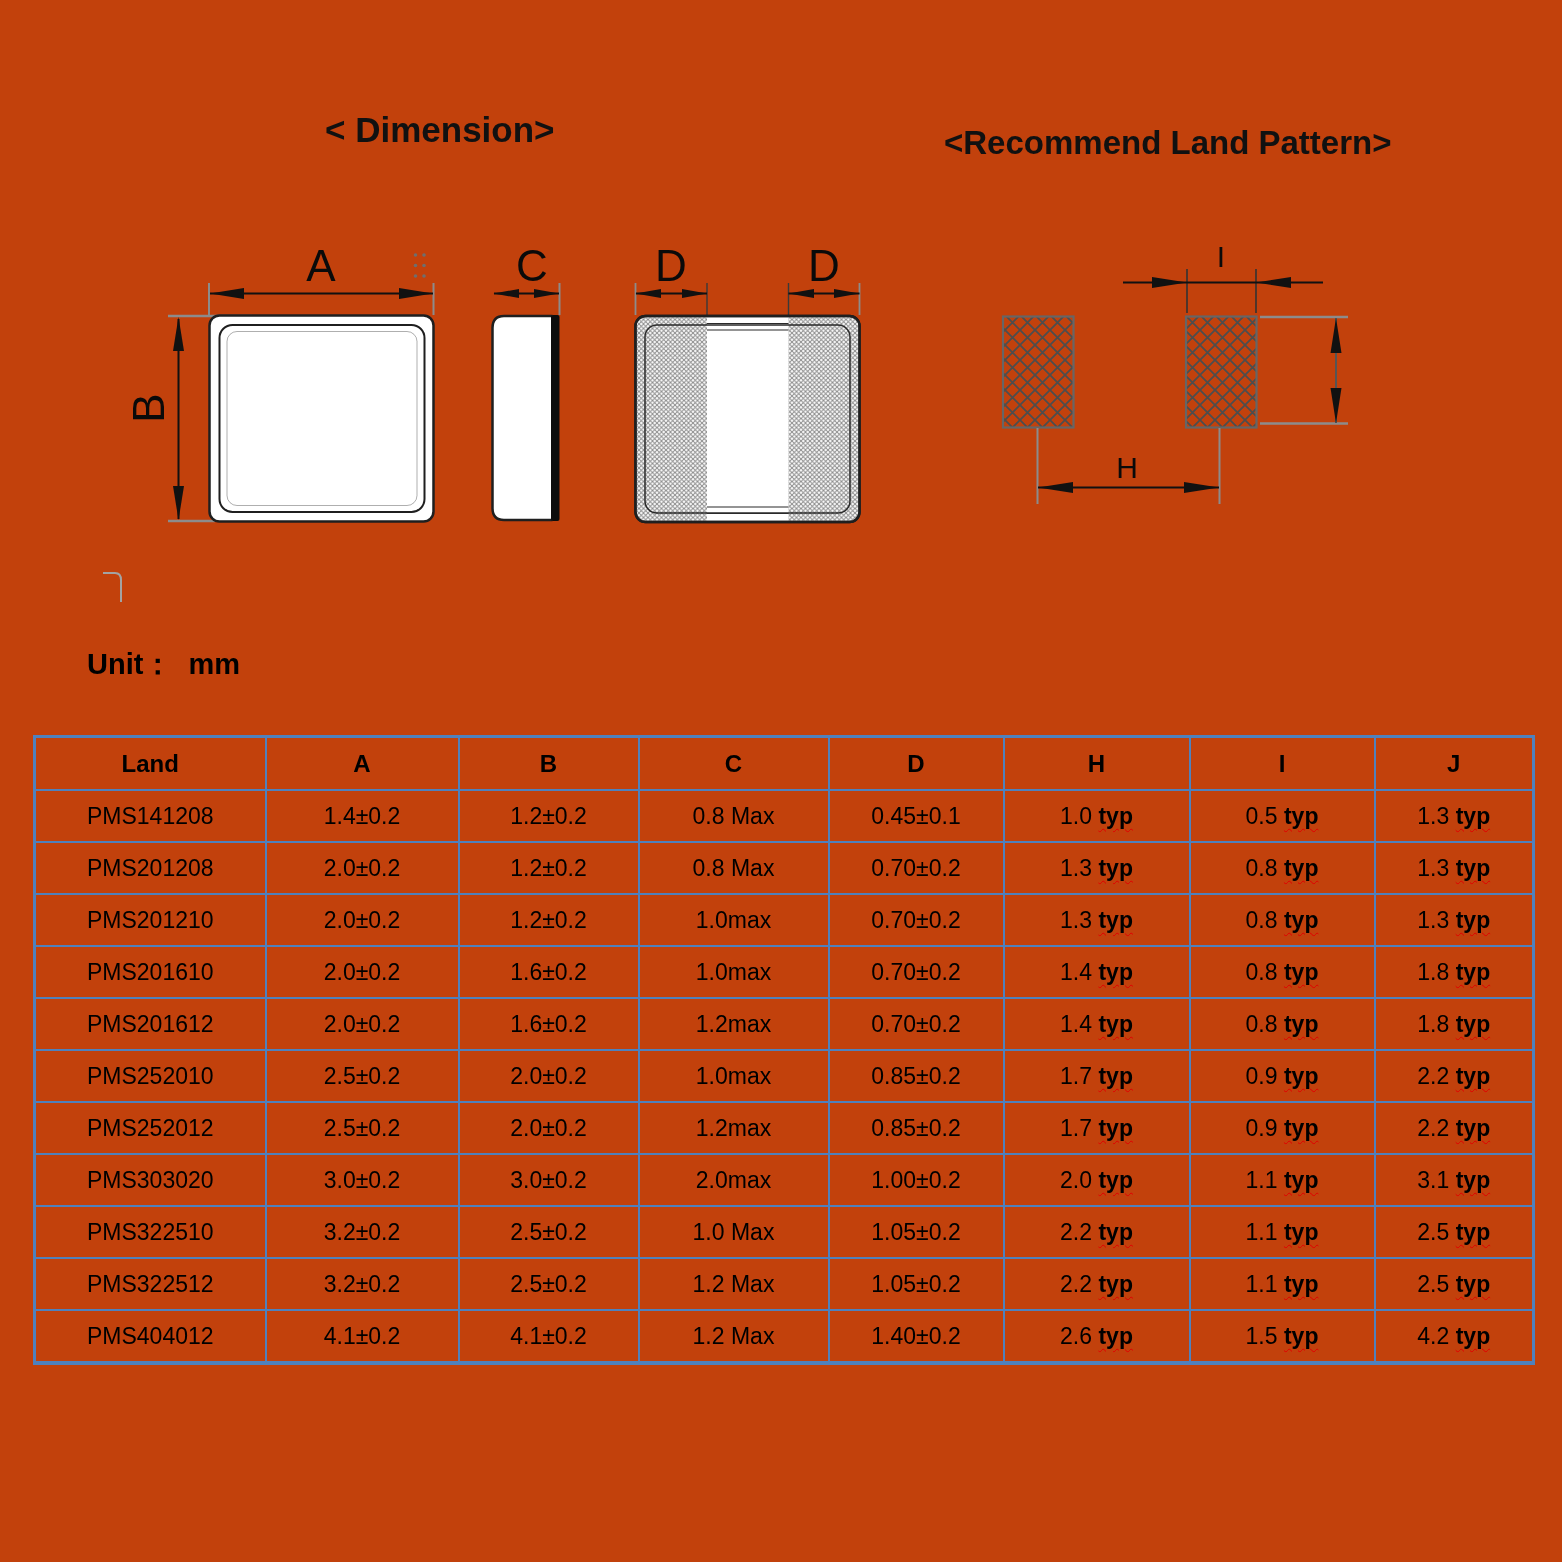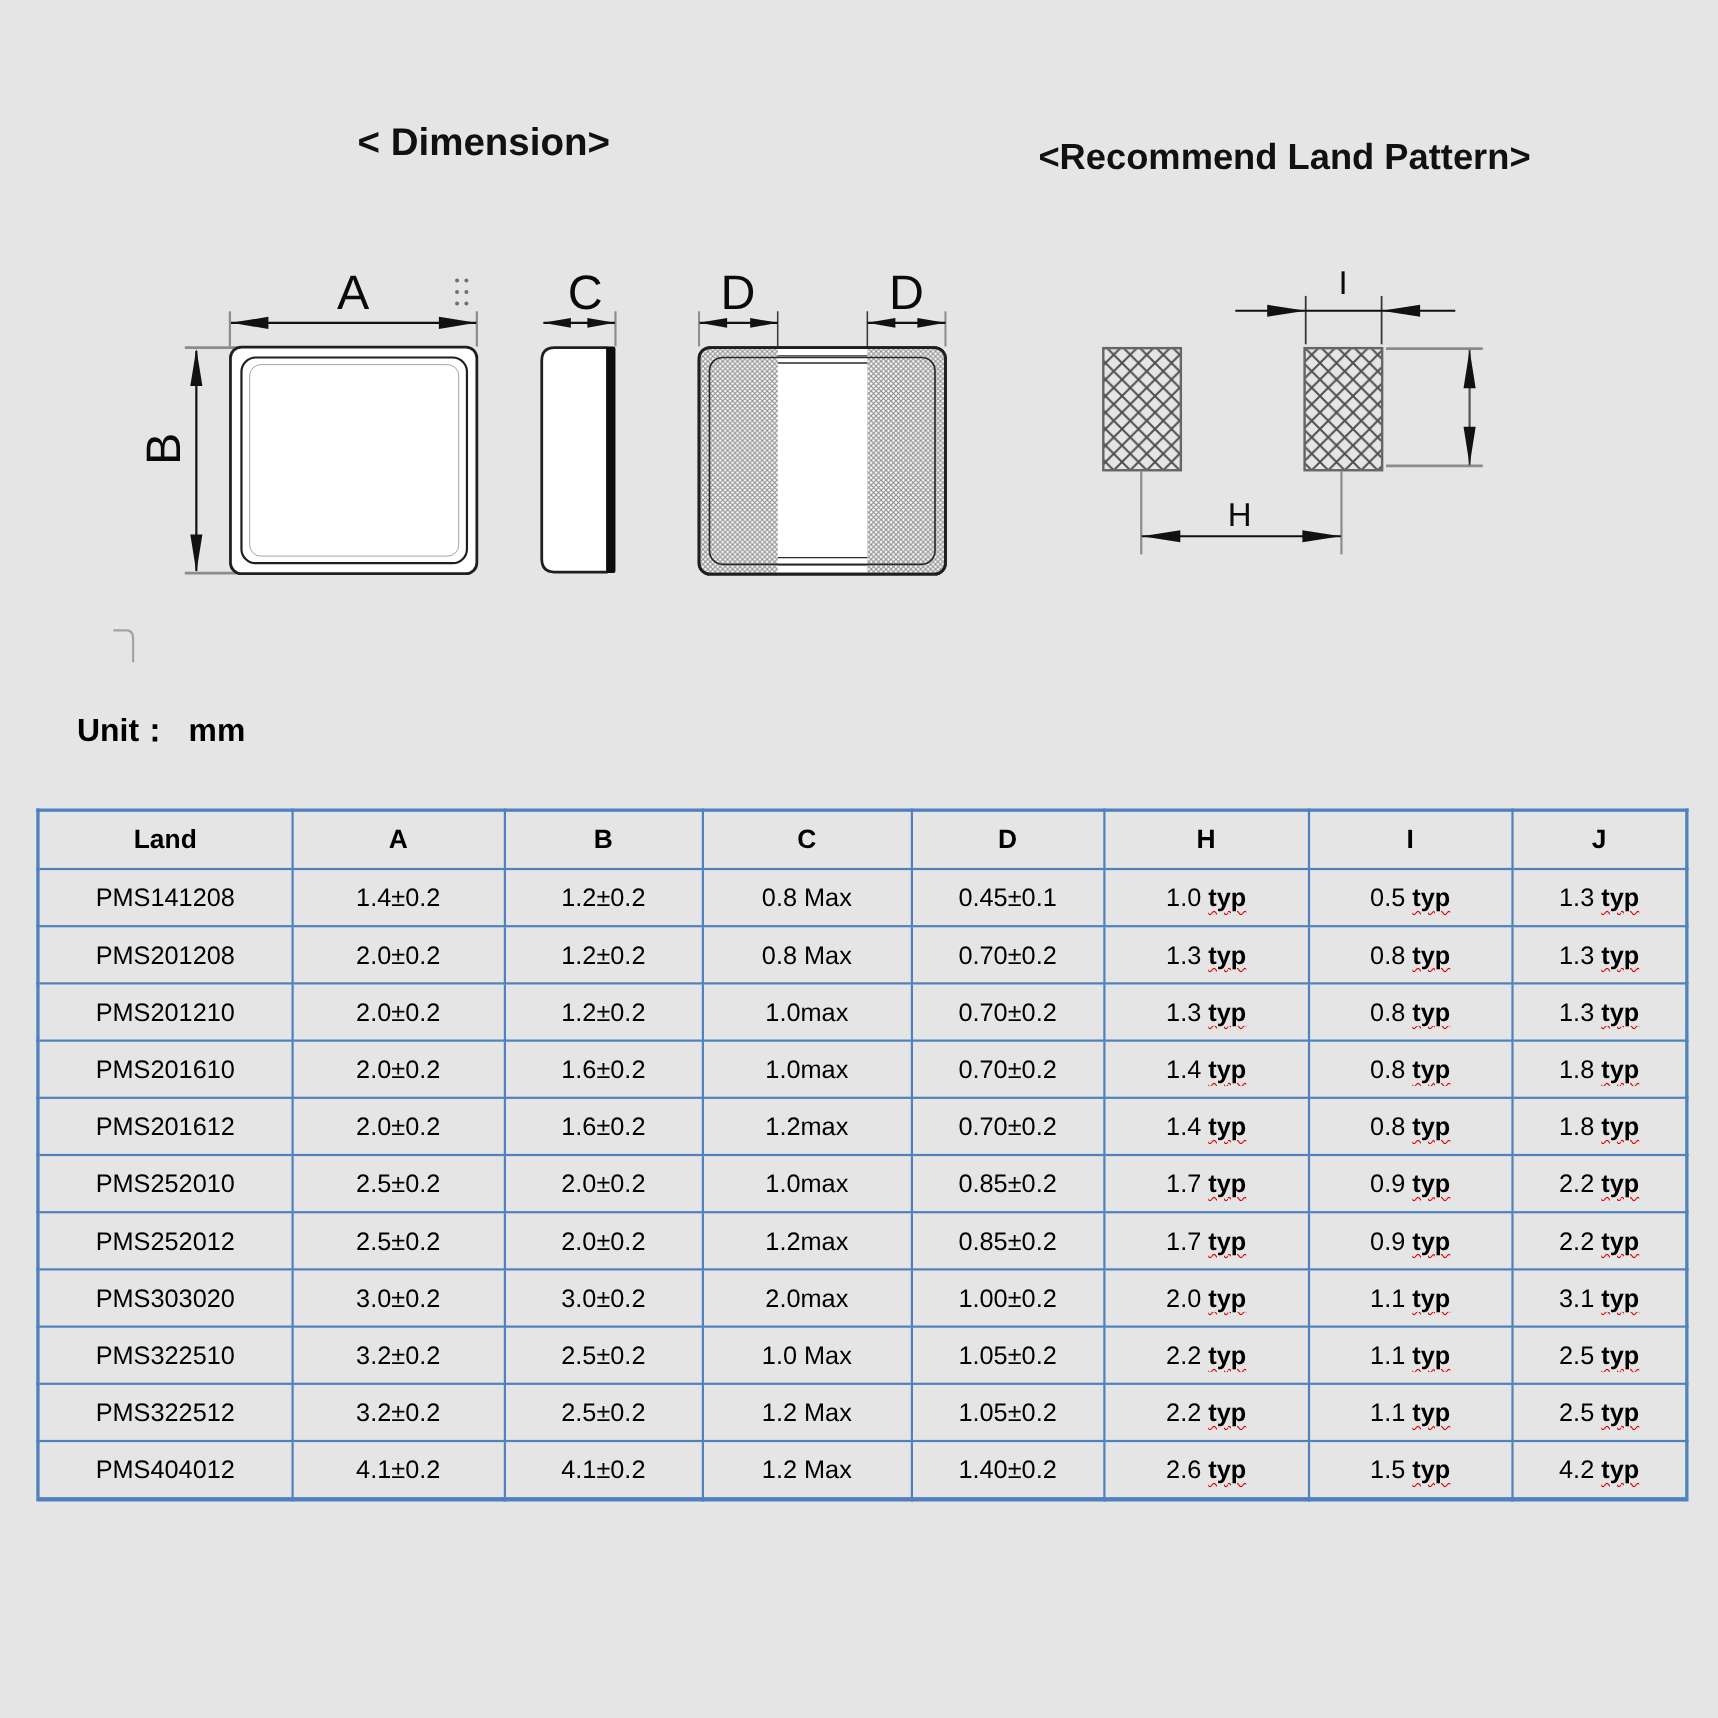--- a/index.html
+++ b/index.html
@@ -1,21 +1,21 @@
 <!DOCTYPE html>
 <html><head>
 <meta charset="utf-8">
 <style>
   html,body{margin:0;padding:0;background:#fff;}
-  .page{position:relative;width:1562px;height:1562px;background:#e5e5e5;overflow:hidden;
+  .page{position:relative;width:1562px;height:1562px;background:#c2410c;overflow:hidden;
         font-family:"Liberation Sans",sans-serif;color:#000;}
   .title{position:absolute;font-weight:bold;color:#111;white-space:nowrap;}
   #dimension-title{left:325px;top:110px;font-size:35px;}
   #land-title{left:944px;top:124px;font-size:33px;}
-  #unit-line{position:absolute;left:70px;top:645px;font-size:29px;font-weight:bold;}
+  #unit-line{position:absolute;left:87px;top:645px;font-size:29px;font-weight:bold;}
   #unit-line .val{margin-left:16px;}
   svg.drawings{position:absolute;left:0;top:0;pointer-events:none;}
   svg text{font-family:"Liberation Sans",sans-serif;fill:#0a0a0a;}
   .dimtable{position:absolute;left:33px;top:735px;width:1499px;border-collapse:collapse;
             table-layout:fixed;border:3px solid #4f81bd;border-bottom-width:4px;}
   .dimtable th,.dimtable td{border:2px solid #4f81bd;text-align:center;vertical-align:middle;
             padding:0;white-space:nowrap;color:#000;}
   .dimtable th{height:51px;font-size:24px;font-weight:bold;}
   .dimtable td{height:50px;font-size:23px;font-weight:normal;}
   .typ{text-decoration:underline;text-decoration-style:wavy;text-decoration-color:#e00000;

